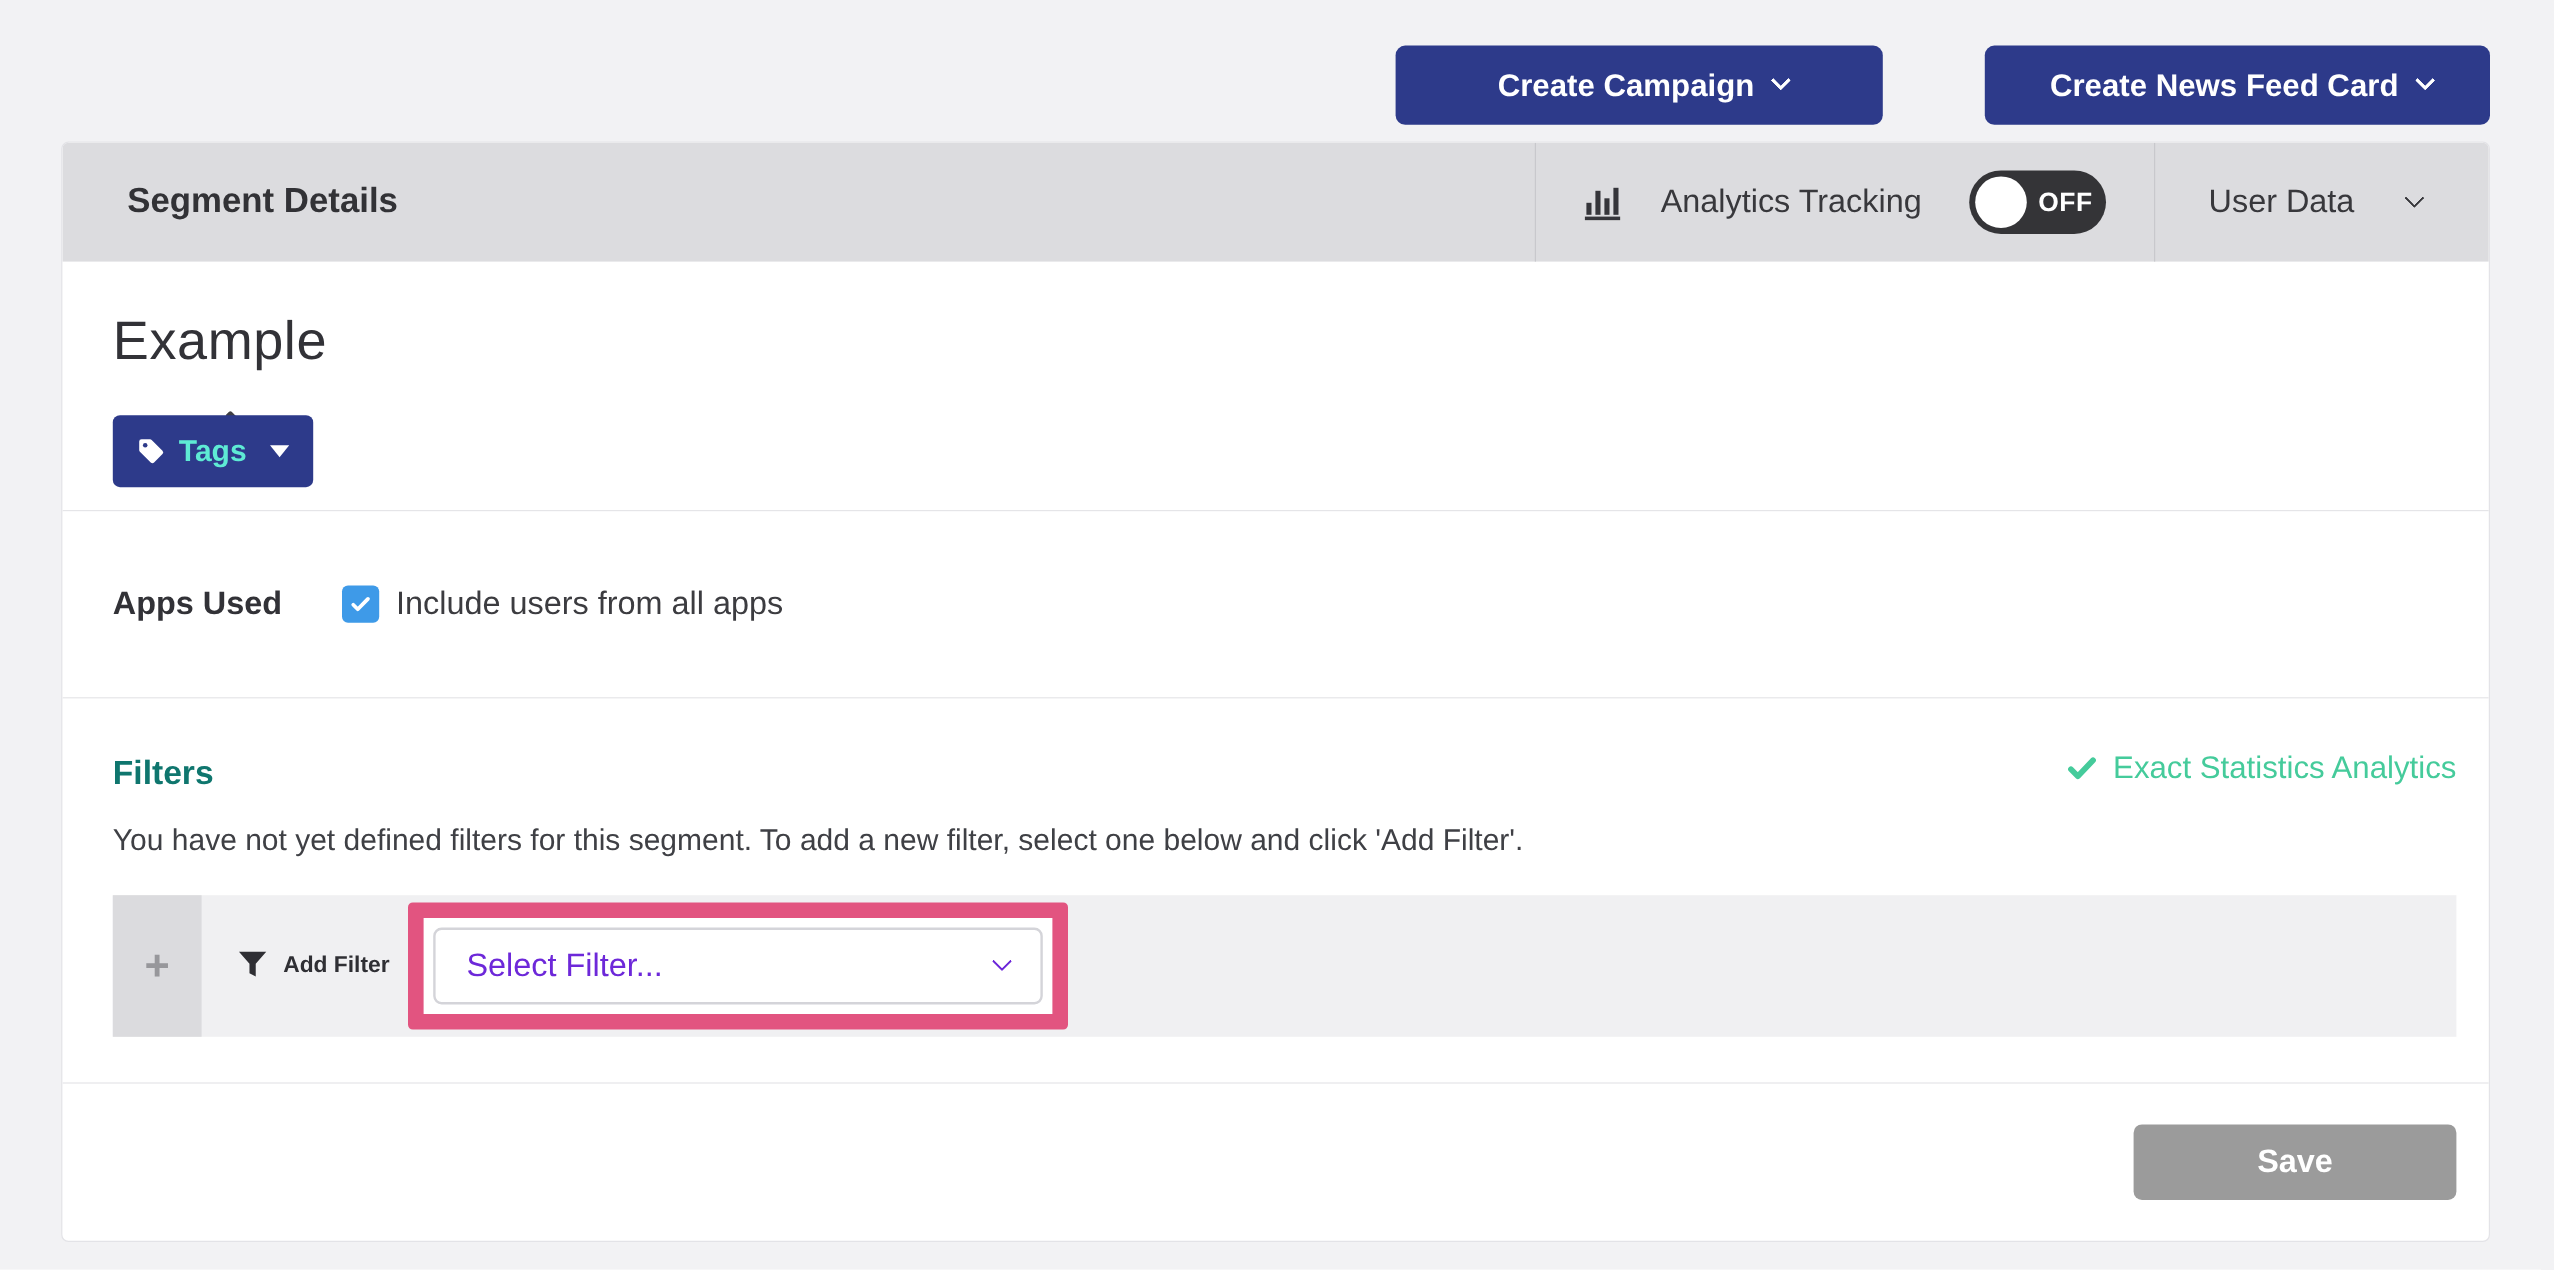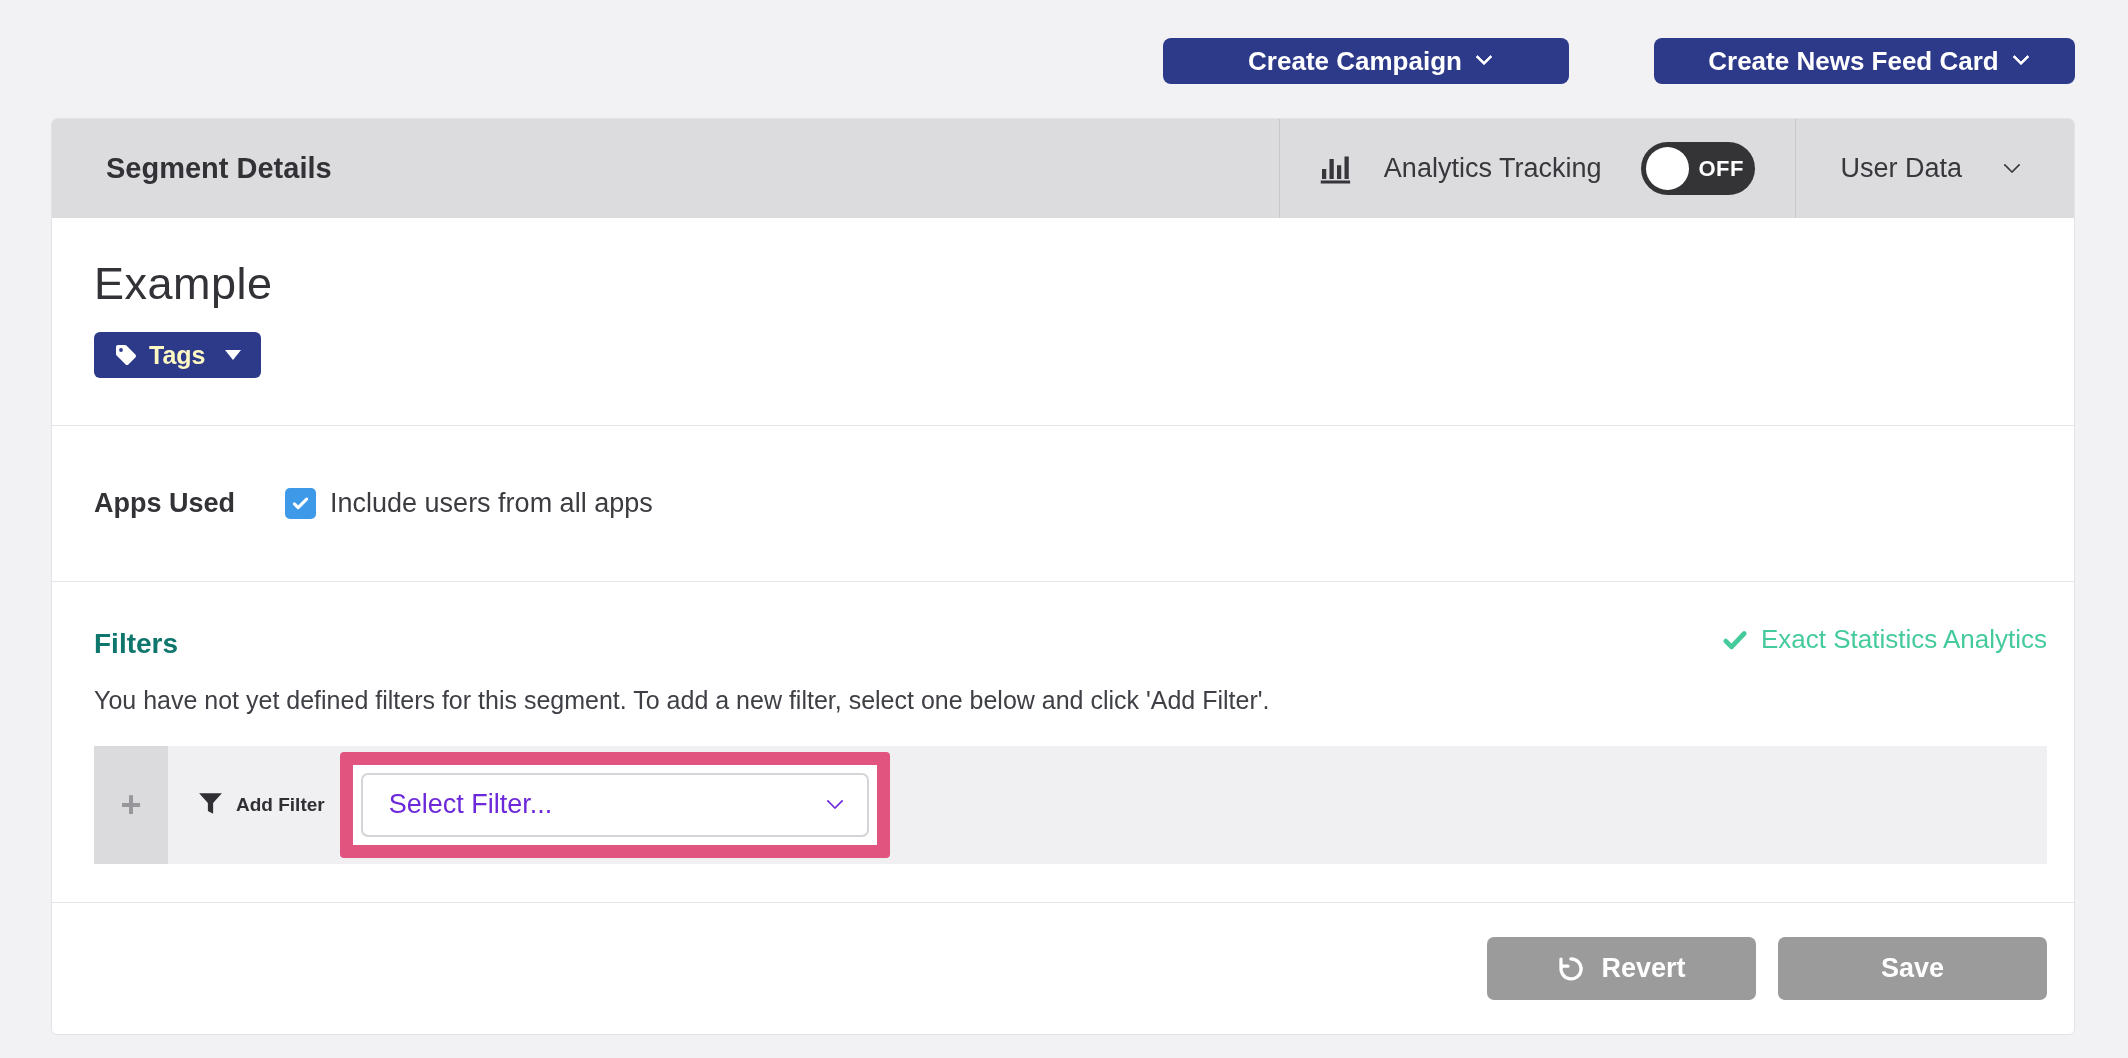--- a/index.html
+++ b/index.html
@@ -9,21 +9,21 @@
     background: #f2f2f4;
     font-family: "Liberation Sans", sans-serif;
     color: #3c3c40;
     overflow: hidden;
   }
   .page { position: relative; width: 2128px; height: 1058px; }
 
   
   .topbar { position: absolute; top: 38px; right: 53px; display: flex; gap: 85px; }
   .btn-primary {
-    height: 46px; background: #2d3a8a; color: #fff; border: none; border-radius: 8px;
+    height: 66px; background: #2d3a8a; color: #fff; border: none; border-radius: 8px;
     font-size: 26px; font-weight: bold; font-family: inherit;
     display: flex; align-items: center; justify-content: center; gap: 16px; cursor: pointer; padding-left: 12px;
   }
   .btn-campaign { width: 406px; }
   .btn-newsfeed { width: 421px; }
 
   .chev {
     width: 12px; height: 12px; display: inline-block;
     border-right: 3px solid currentColor; border-bottom: 3px solid currentColor;
     transform: rotate(45deg); margin-top: -8px; border-radius: 1px; flex: none;
@@ -59,22 +59,22 @@
   .sec-title { height: 207px; position: relative; }
   .title-row { display: flex; justify-content: space-between; align-items: flex-start; padding-top: 40px; }
   .name-wrap { display: flex; align-items: center; gap: 28px; flex-direction: column; }
   .segment-name { font-size: 45px; font-weight: 400; color: #323237; letter-spacing: 0.5px; }
   .icon-btn { background: none; border: none; padding: 0; cursor: pointer; display: flex; }
   .changes-link {
     display: flex; align-items: center; gap: 12px; margin-top: 20px;
     color: #2d3a8a; font-size: 26px; font-weight: 600; text-decoration: none; cursor: pointer;
   }
   .tags-btn {
-    position: absolute; left: 42px; top: 114px; height: 46px;
-    background: #2d3a8a; color: #fef9c3; border: none; border-radius: 6px;
+    position: absolute; left: 42px; top: 128px; height: 60px;
+    background: #2d3a8a; color: #5eead4; border: none; border-radius: 6px;
     display: flex; align-items: center; gap: 11px; padding: 0 20px;
     font-size: 25px; font-weight: 600; font-family: inherit; cursor: pointer;
   }
   .tri-down {
     width: 0; height: 0; margin-left: 8px;
     border-left: 8px solid transparent; border-right: 8px solid transparent;
     border-top: 10px solid #fff;
   }
 
   .sec-apps { height: 156px; border-top: 1px solid #e5e5e8; display: flex; align-items: center; }
@@ -222,28 +222,19 @@
         <div class="pink-box">
           <div class="select-control">
             <span>Select Filter...</span>
             <span class="chev thin"></span>
           </div>
         </div>
       </div>
     </div>
 
     <div class="section sec-footer">
-      <button class="btn-gray btn-revert">
-        <svg width="28" height="28" viewBox="0 0 24 24">
-          <g fill="none" stroke="#ffffff" stroke-width="2.8" stroke-linecap="round" stroke-linejoin="round">
-            <polyline points="3.4,3.6 3.4,9.6 9.4,9.6"></polyline>
-            <path d="M3.9 9.2 A 8.6 8.6 0 1 0 11.9 3.3"></path>
-          </g>
-        </svg>
-        <span>Revert</span>
-      </button>
       <button class="btn-gray btn-save">
         <span>Save</span>
       </button>
     </div>
 
   </div>
 </div>
 
 </body></html>

